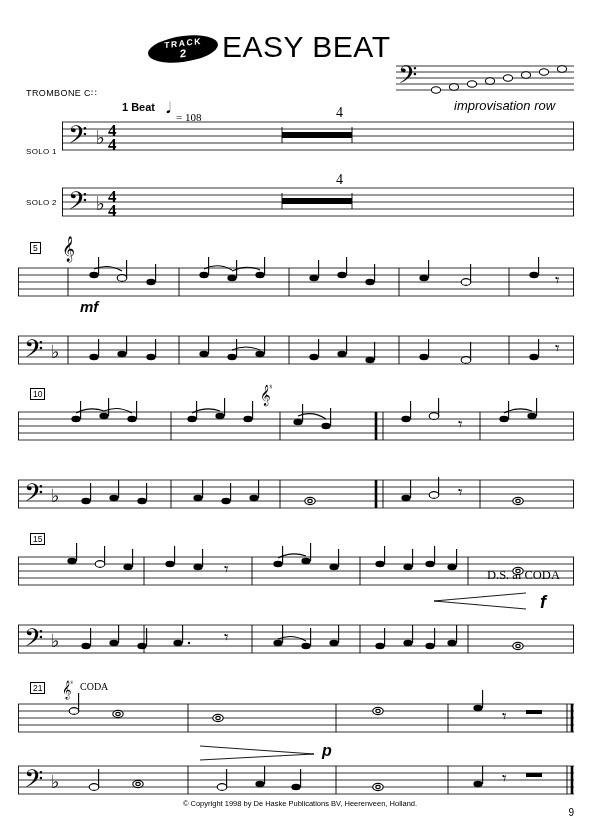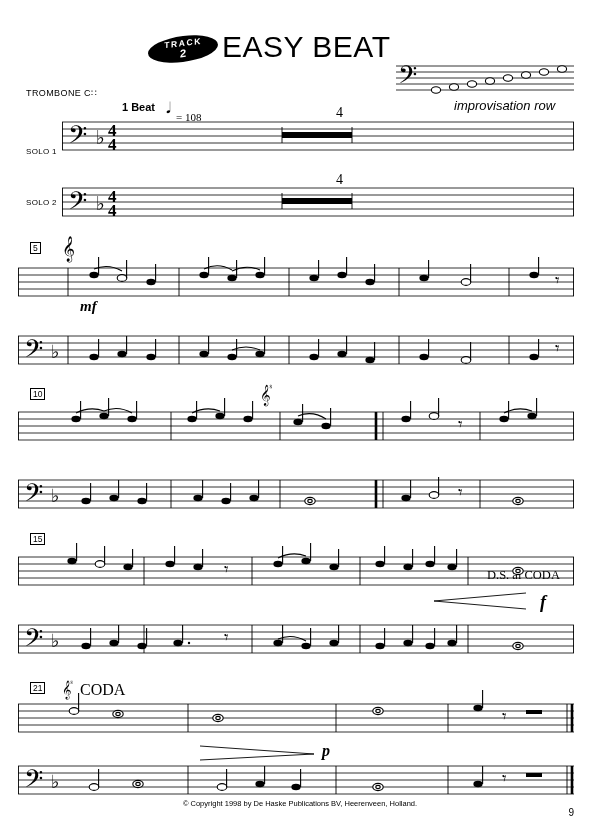--- a/index.html
+++ b/index.html
@@ -116,40 +116,40 @@
     font-weight: bold;
   }
   .tempo-eq {
     position: absolute;
     font-family: "Liberation Serif", serif;
     font-size: 11px;
   }
 
   .dyn {
     position: absolute;
-    font-family: Liberation Serif, serif;
+    font-family: Liberation Sans, sans-serif;
     font-style: italic;
     font-weight: bold;
     font-size: 15px;
   }
 
   .text-marking {
     position: absolute;
     font-family: "Liberation Serif", serif;
     font-size: 13px;
   }
   .text-marking.bold-sm {
     font-size: 12.5px;
     margin-top: 38px;
   }
 
   .coda-label {
     position: absolute;
     font-family: "Liberation Serif", serif;
-    font-size: 16px;
+    font-size: 10px;
   }
 
   .footer {
     position: absolute;
     left: 0;
     right: 0;
     bottom: 18px;
     text-align: center;
     font-family: "Liberation Sans", sans-serif;
     font-size: 7.5px;

